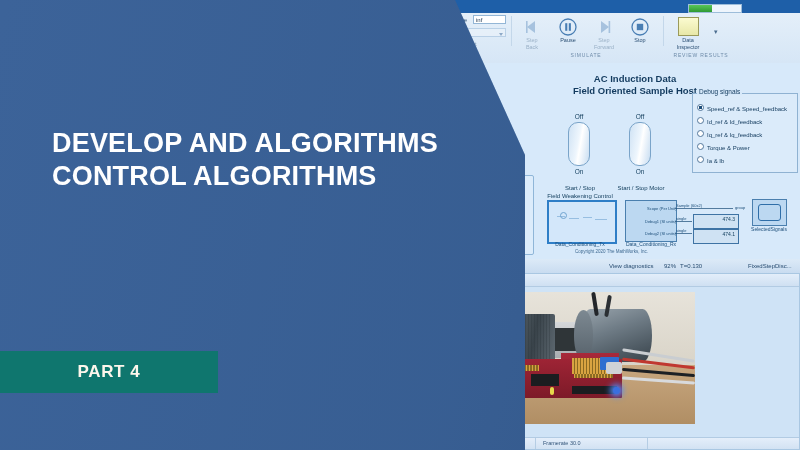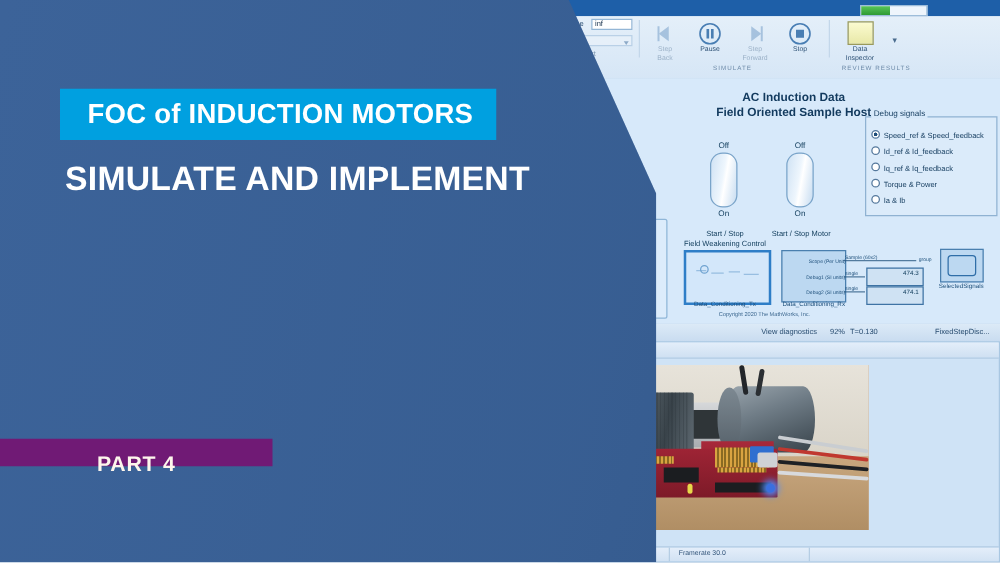--- a/index.html
+++ b/index.html
@@ -433,22 +433,22 @@
     font-size: 27px;
     font-weight: bold;
     color: #ffffff;
     line-height: 33px;
     letter-spacing: .2px;
     white-space: nowrap;
   }
   #part-badge {
     position: absolute;
     left: 0; top: 351px;
-    width: 218px; height: 22px;
-    background: #701a75;
+    width: 218px; height: 42px;
+    background: #0f766e;
   }
   #part-badge span {
     position: absolute;
     left: 0; right: 0;
     top: 11px;
     text-align: center;
     font-size: 17px;
     font-weight: bold;
     color: #fdf6ec;
     letter-spacing: .6px;
@@ -684,25 +684,23 @@
         <div class="cam-foot-txt" style="left:34px;">1280x720</div>
         <div class="cam-foot-txt" style="left:96px;">Framerate 30.0</div>
       </div>
     </div>
 
   </div>
 
   <div id="overlay"></div>
   <div id="overlay-shade"></div>
 
-  <div id="eyebrow">
-    <span>FOC of INDUCTION MOTORS</span>
-  </div>
 
   <div id="headline">
-    <span class="ln">SIMULATE AND IMPLEMENT</span>
+    <span class="ln">DEVELOP AND ALGORITHMS</span>
+    <span class="ln">CONTROL ALGORITHMS</span>
   </div>
 
   <div id="part-badge">
     <span>PART 4</span>
   </div>
 
 </div>
 
 </body></html>

